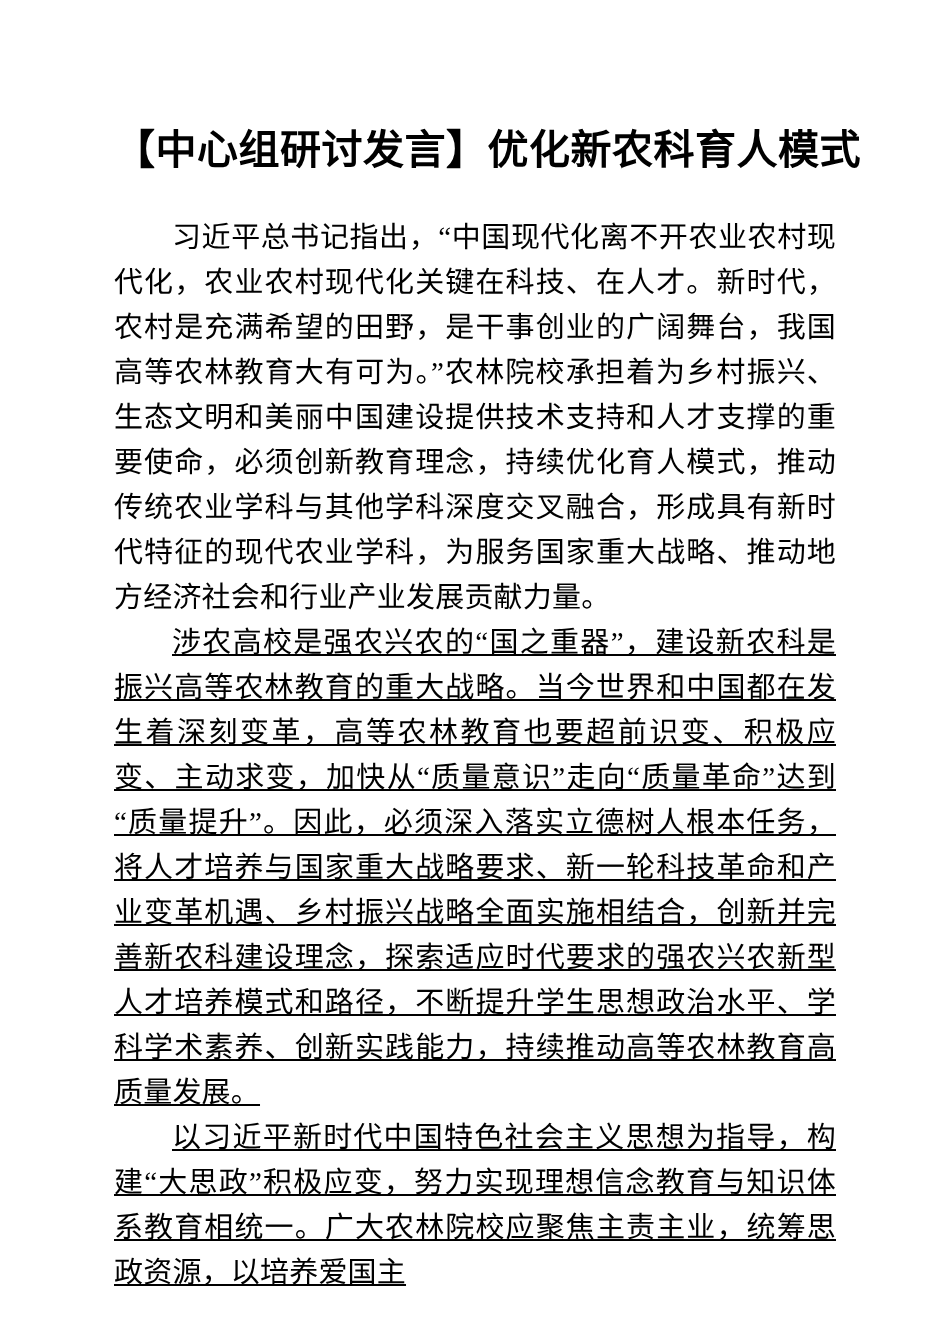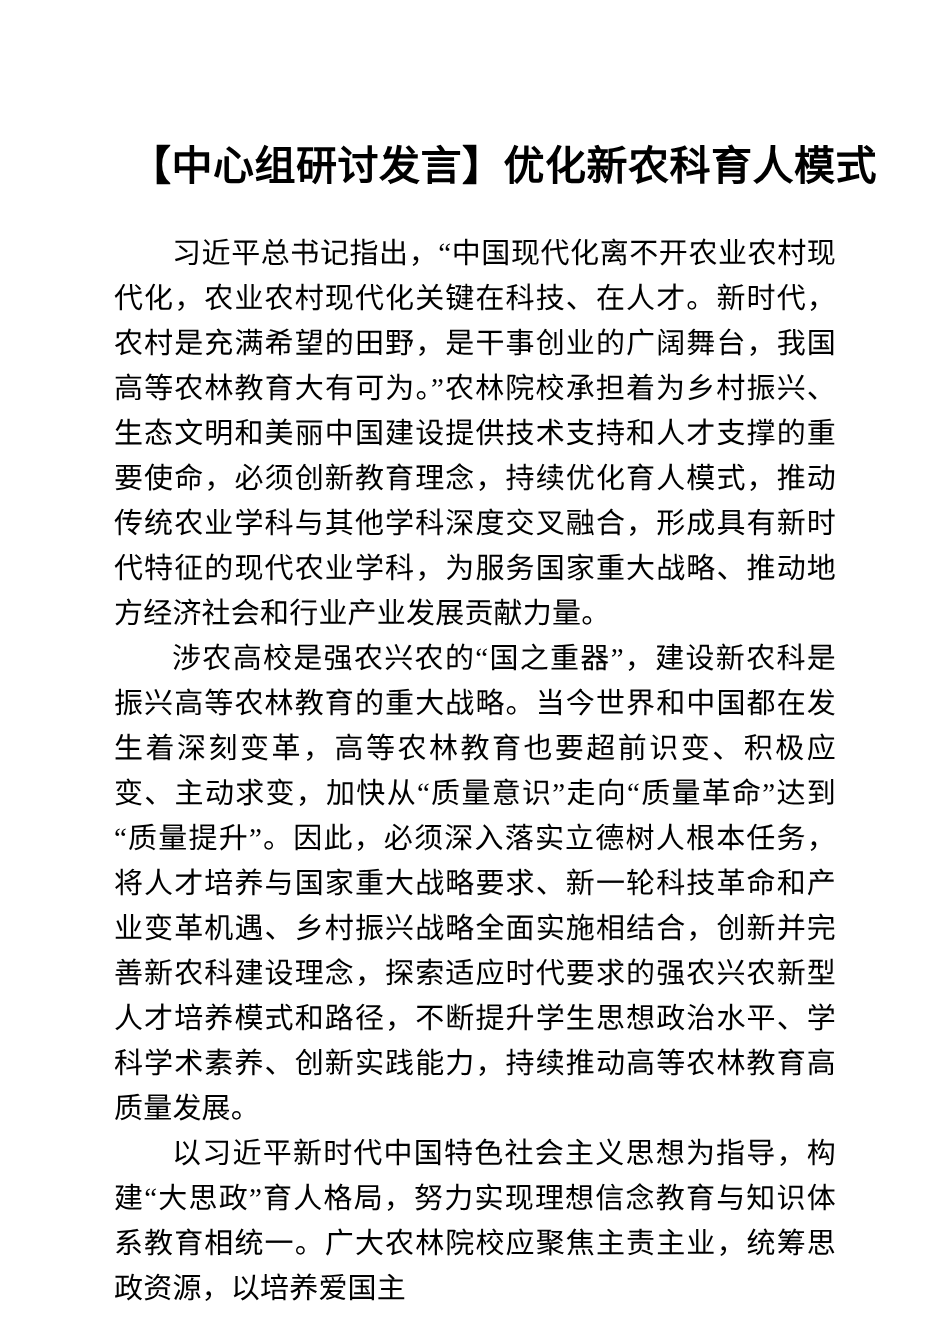--- a/index.html
+++ b/index.html
@@ -20,21 +20,21 @@
   }
 
   .page-inner {
     position: absolute;
     left: 114px;
     top: 0;
     width: 722px;
   }
 
   .doc-title {
-    margin: 16px;
+    margin: 0;
     padding: 0;
     font-family: "Liberation Serif", "DejaVu Serif", serif;
     font-weight: 700;
     font-size: 41px;
     line-height: 1.0;
     color: #000000;
     text-align: center;
     letter-spacing: 0.5px;
     padding-top: 130px;
     white-space: nowrap;
@@ -54,30 +54,31 @@
     text-align: justify;
     text-justify: inter-character;
     text-indent: 58px;
     letter-spacing: 0.2px;
     word-break: break-all;
     -webkit-font-smoothing: antialiased;
   }
 
   .doc-para + .doc-para {
     margin-top: 0;
+    text-decoration: underline;
   }
 </style>
 </head>
 <body>
 
 <div class="page">
   <div class="page-inner">
 
     <h1 class="doc-title">【中心组研讨发言】优化新农科育人模式</h1>
 
     <div class="body-block">
       <p class="doc-para">习近平总书记指出，“中国现代化离不开农业农村现代化，农业农村现代化关键在科技、在人才。新时代，农村是充满希望的田野，是干事创业的广阔舞台，我国高等农林教育大有可为。”农林院校承担着为乡村振兴、生态文明和美丽中国建设提供技术支持和人才支撑的重要使命，必须创新教育理念，持续优化育人模式，推动传统农业学科与其他学科深度交叉融合，形成具有新时代特征的现代农业学科，为服务国家重大战略、推动地方经济社会和行业产业发展贡献力量。</p>
       <p class="doc-para">涉农高校是强农兴农的“国之重器”，建设新农科是振兴高等农林教育的重大战略。当今世界和中国都在发生着深刻变革，高等农林教育也要超前识变、积极应变、主动求变，加快从“质量意识”走向“质量革命”达到“质量提升”。因此，必须深入落实立德树人根本任务，将人才培养与国家重大战略要求、新一轮科技革命和产业变革机遇、乡村振兴战略全面实施相结合，创新并完善新农科建设理念，探索适应时代要求的强农兴农新型人才培养模式和路径，不断提升学生思想政治水平、学科学术素养、创新实践能力，持续推动高等农林教育高质量发展。</p>
-      <p class="doc-para">以习近平新时代中国特色社会主义思想为指导，构建“大思政”育人格局，努力实现理想信念教育与知识体系教育相统一。广大农林院校应聚焦主责主业，统筹思政资源，以培养爱国主</p>
+      <p class="doc-para">以习近平新时代中国特色社会主义思想为指导，构建“大思政”积极应变，努力实现理想信念教育与知识体系教育相统一。广大农林院校应聚焦主责主业，统筹思政资源，以培养爱国主</p>
     </div>
 
   </div>
 </div>
 
 </body></html>

